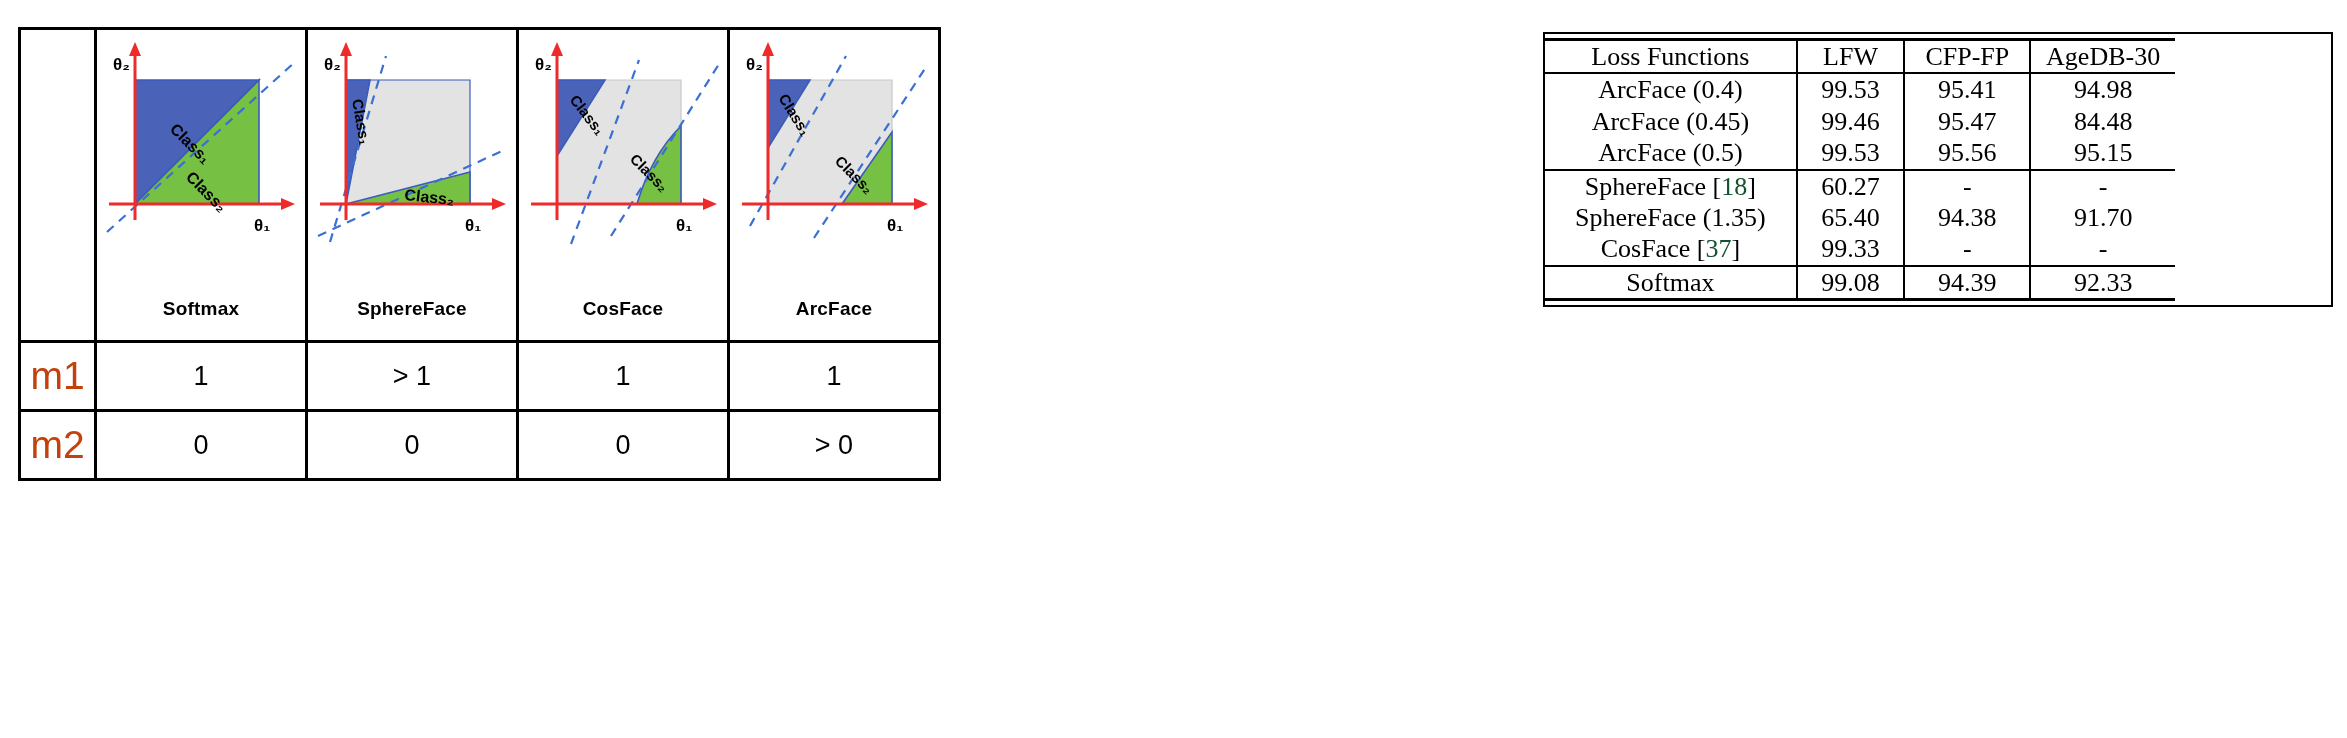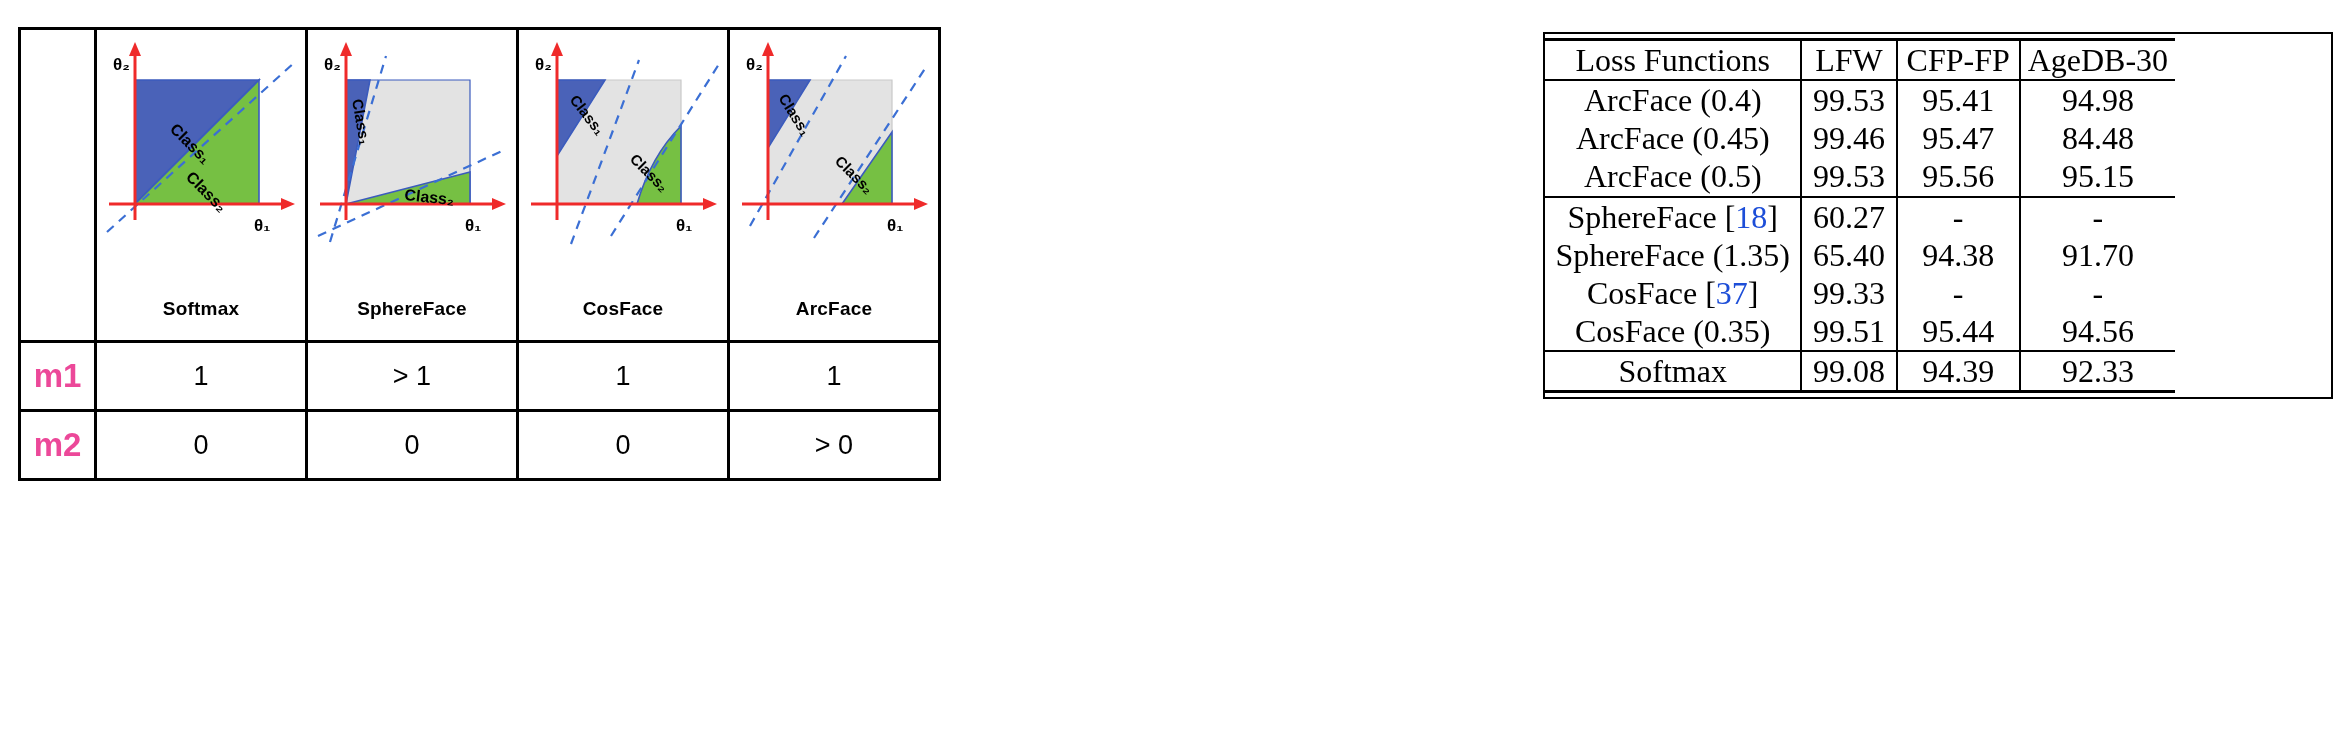--- a/index.html
+++ b/index.html
@@ -54,42 +54,42 @@
   .panel-svg { display: block; width: 100%; height: 272px; }
   .panel-name {
     font-size: 19px;
     font-weight: bold;
     color: #000;
     letter-spacing: .2px;
     margin-top: -4px;
   }
 
   .m-label {
-    font-size: 33px;
-    color: #ec4899;
-    font-weight: bold;
+    font-size: 39px;
+    color: #c2410c;
+    font-weight: normal;
   }
   .m-value {
     font-size: 27px;
     color: #000;
   }
   td.m-row-cell { height: 66px; }
 
   
   #right-table-wrap {
     position: absolute;
     left: 1543px;
     top: 32px;
     width: 786px;
   }
   table.res-table {
     border-collapse: collapse;
     width: 630px;
     font-family: "Liberation Serif", serif;
-    font-size: 32px;
+    font-size: 26px;
     color: #000;
   }
   table.res-table td, table.res-table th {
     padding: 1px 6px;
     text-align: center;
     font-weight: normal;
     white-space: nowrap;
     line-height: 1.13;
   }
   table.res-table th { font-weight: normal; }
@@ -101,21 +101,21 @@
   .vline-l { border-left: 2px solid #000; }
   .tb-top    { border-top: 3px solid #000; }
   .tb-mid    { border-top: 2px solid #000000; }
   .tb-bottom { border-bottom: 3px solid #000; }
 
   .res-outer {
     border: 2px solid #000;
     padding: 4px 0 4px 0;
   }
   .bold-cell { font-weight: bold; }
-  .cite { color: #1d4ed8; }
+  .cite { color: #14532d; }
 </style>
 </head>
 <body>
 
 <div id="root">
 
   <div id="left-figure">
     <table class="fig-table">
       <tbody>
 
@@ -278,26 +278,20 @@
             <td class="vline-l">94.38</td>
             <td class="vline-l">91.70</td>
           </tr>
           <tr>
             <td class="">CosFace [<span class="cite">37</span>]</td>
             <td class="vline-l">99.33</td>
             <td class="vline-l">-</td>
             <td class="vline-l">-</td>
           </tr>
           <tr>
-            <td class="">CosFace (0.35)</td>
-            <td class="vline-l">99.51</td>
-            <td class="vline-l">95.44</td>
-            <td class="vline-l">94.56</td>
-          </tr>
-          <tr>
             <td class="tb-mid tb-bottom">Softmax</td>
             <td class="vline-l tb-mid tb-bottom">99.08</td>
             <td class="vline-l tb-mid tb-bottom">94.39</td>
             <td class="vline-l tb-mid tb-bottom">92.33</td>
           </tr>
         </tbody>
     </table>
   </div>
 
 </div>

